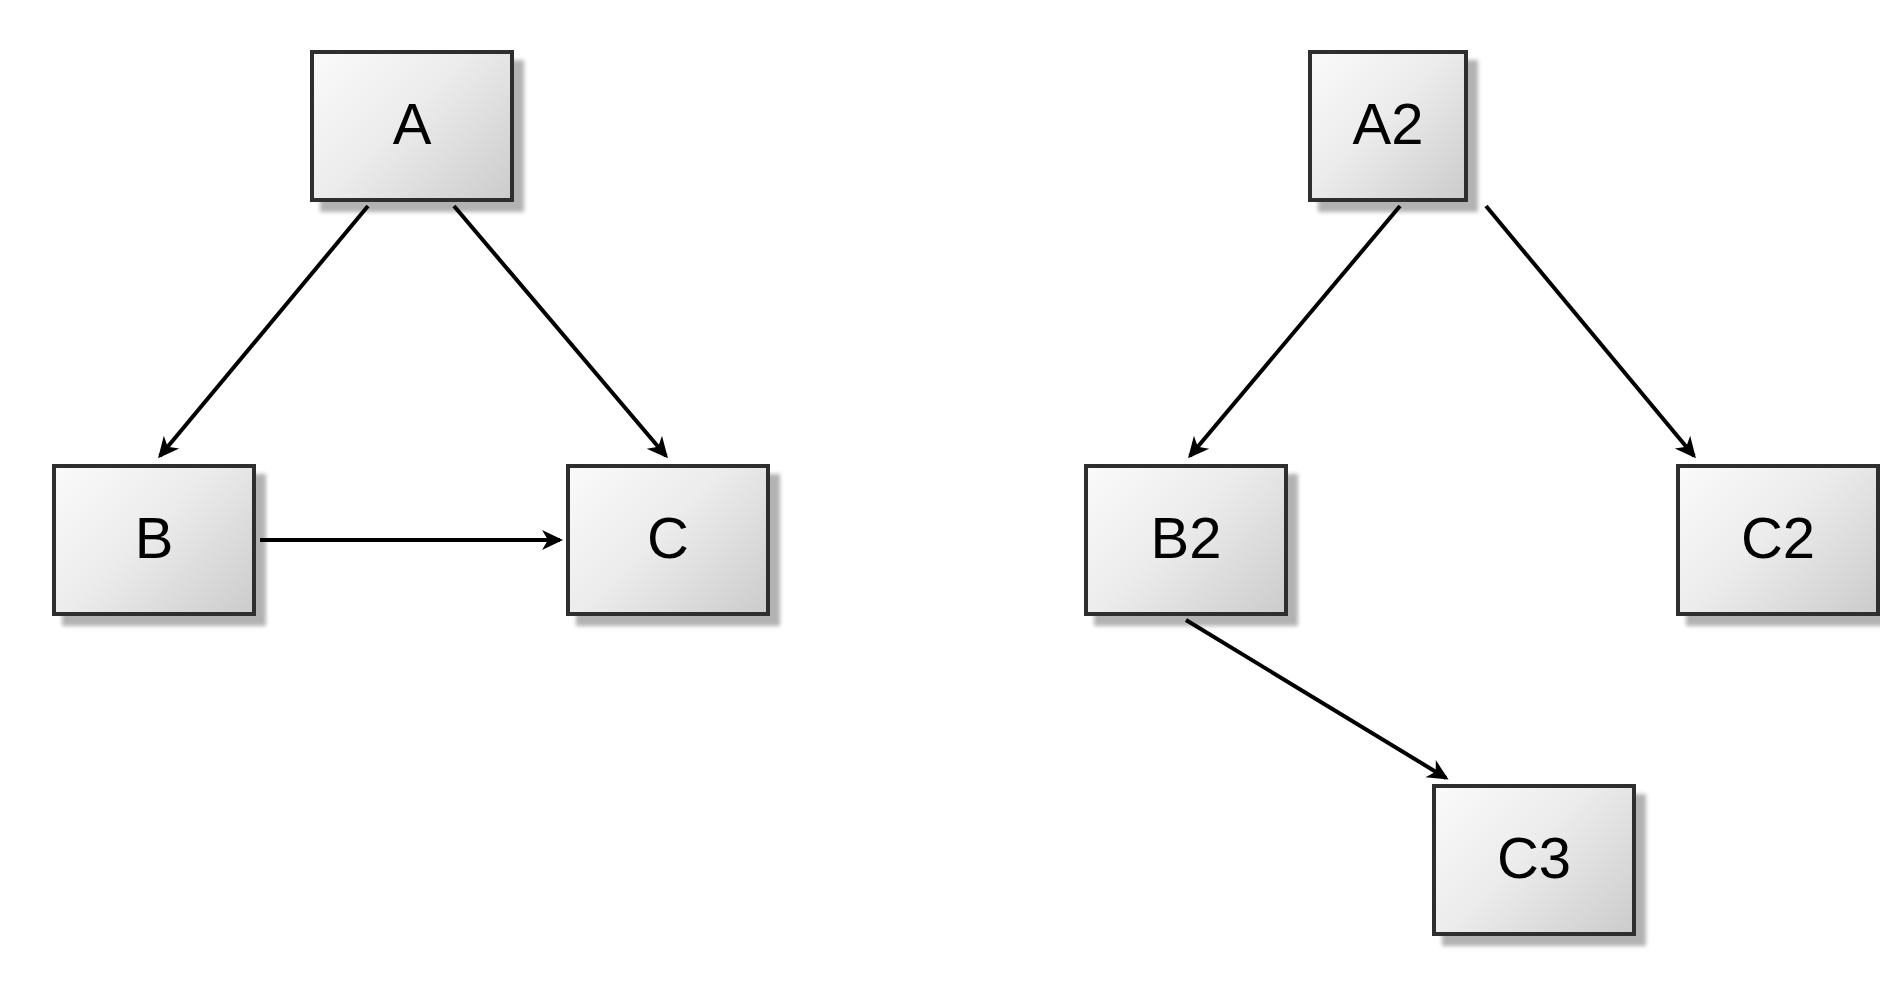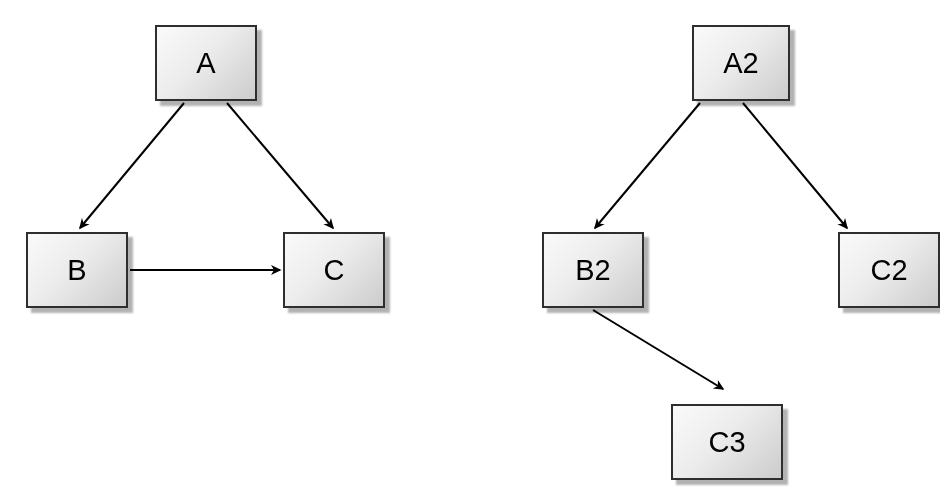--- a/index.html
+++ b/index.html
@@ -34,24 +34,24 @@
     box-shadow: 5px 5px 2px rgba(0, 0, 0, 0.30);
     font-size: 29px;
     color: #000000;
     cursor: default;
     user-select: none;
   }
   
   #node-A  { left: 155px; top: 25px;  width: 102px; height: 76px; }
   #node-B  { left: 26px;  top: 232px; width: 102px; height: 76px; }
   #node-C  { left: 283px; top: 232px; width: 102px; height: 76px; }
-  #node-A2 { left: 692px; top: 25px;  width: 98px; height: 76px; }
+  #node-A2 { left: 654px; top: 25px;  width: 80px; height: 76px; }
   #node-B2 { left: 542px; top: 232px; width: 102px; height: 76px; }
   #node-C2 { left: 799px; top: 232px; width: 102px; height: 76px; margin-left: 39px; }
-  #node-C3 { left: 671px; top: 392px; width: 112px; height: 76px; margin-top: 12px; }
+  #node-C3 { left: 716px; top: 392px; width: 102px; height: 76px; }
   .edge {
     stroke: #000000;
     stroke-width: 2;
     fill: none;
   }
 </style>
 </head>
 <body>
 
 <div id="canvas">

